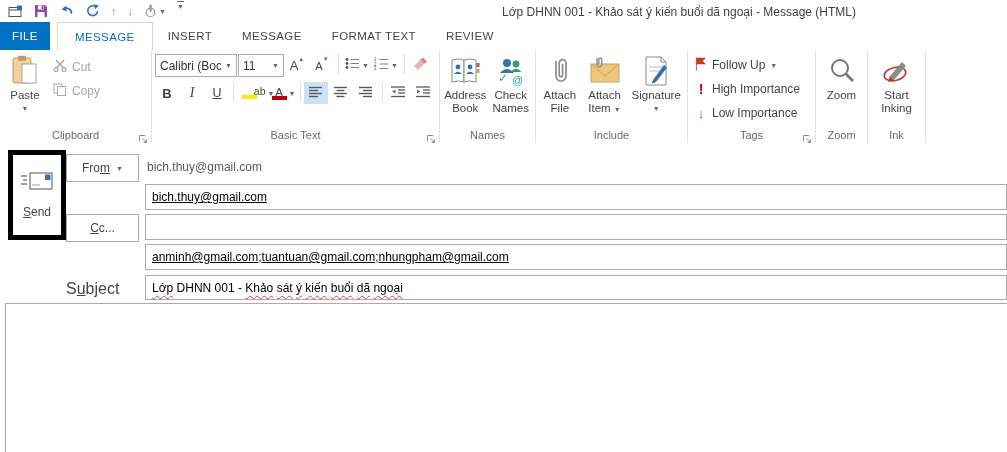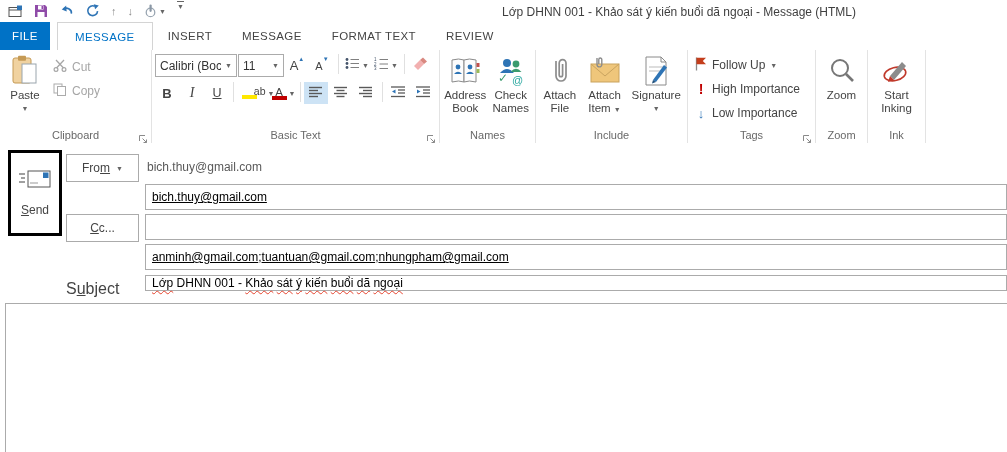--- a/index.html
+++ b/index.html
@@ -69,21 +69,21 @@
   .g-tags{width:128px;}
   .g-zoom{width:52px;display:flex;justify-content:center;}
   .g-ink{width:58px;display:flex;justify-content:center;}
   .tagcol{display:flex;flex-direction:column;gap:2px;margin-top:2px;}
   .flag-i{color:#C43E1C;}
   .imp-high{color:#C00000;font-weight:bold;font-size:14px;width:12px;text-align:center;}
   .imp-low{color:#2E74B5;font-weight:bold;font-size:13px;width:12px;text-align:center;}
 
   
   .formarea{position:absolute;left:0;top:143px;right:0;height:160px;background:#fff;}
-  .send-btn{position:absolute;left:8px;top:7px;width:48px;height:80px;border:3px solid #000000;
+  .send-btn{position:absolute;left:8px;top:7px;width:48px;height:80px;border:5px solid #000000;
             background:#fff;display:flex;flex-direction:column;align-items:center;cursor:default;}
   .send-btn .bicon{margin-top:16px;}
   .send-btn .slabel{margin-top:10px;font-size:12px;color:#444;}
   .fldbtn{position:absolute;left:66px;width:71px;height:26px;border:1px solid #ababab;background:#fff;
           display:flex;align-items:center;justify-content:center;font-size:12px;color:#444;cursor:default;}
   .field{position:absolute;left:145px;right:0;height:26px;border:1px solid #ababab;background:#fff;
          font-size:12px;color:#000;display:flex;align-items:center;padding-left:6px;box-sizing:border-box;}
   .fromval{position:absolute;left:147px;top:11px;height:26px;display:flex;align-items:center;
            font-size:12px;color:#595959;}
   .subj-label{position:absolute;left:66px;top:137px;font-size:16px;color:#444;}
@@ -505,21 +505,21 @@
       <span class="addr">anminh@gmail.com</span>
         <span>; </span>
         <span class="addr">tuantuan@gmail.com</span>
         <span>; </span>
         <span class="addr">nhungpham@gmail.com</span>
     </div>
 
     <div class="subj-label">
       <span>S</span><span class="u">u</span><span>bject</span>
     </div>
-    <div class="field" style="top:132px;height:16px;">
+    <div class="field" style="top:132px;height:25px;">
       <span class="sq">Lớp</span>&nbsp;<span>DHNN 001 -</span>&nbsp;<span class="sq">Khảo</span>&nbsp;<span class="sq">sát</span>&nbsp;<span class="sq">ý</span>&nbsp;<span class="sq">kiến</span>&nbsp;<span class="sq">buổi</span>&nbsp;<span class="sq">dã</span>&nbsp;<span class="sq">ngoại</span>
     </div>
 
   </section>
 
   <div class="bodyarea"></div>
 
 </div>
 
 </body></html>

